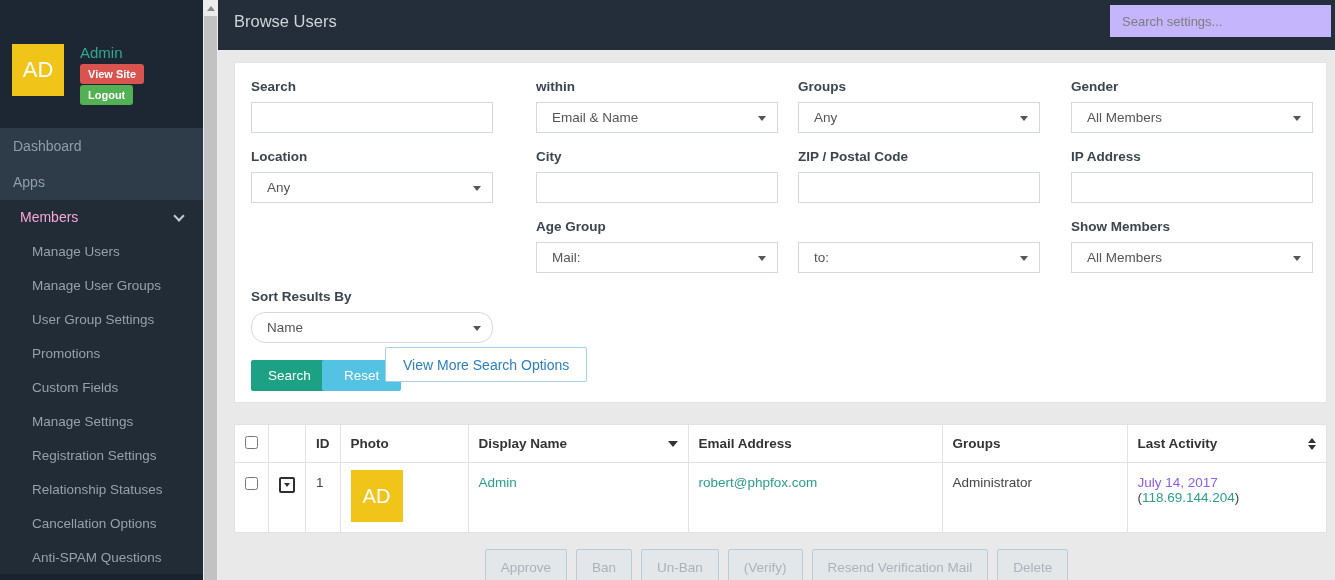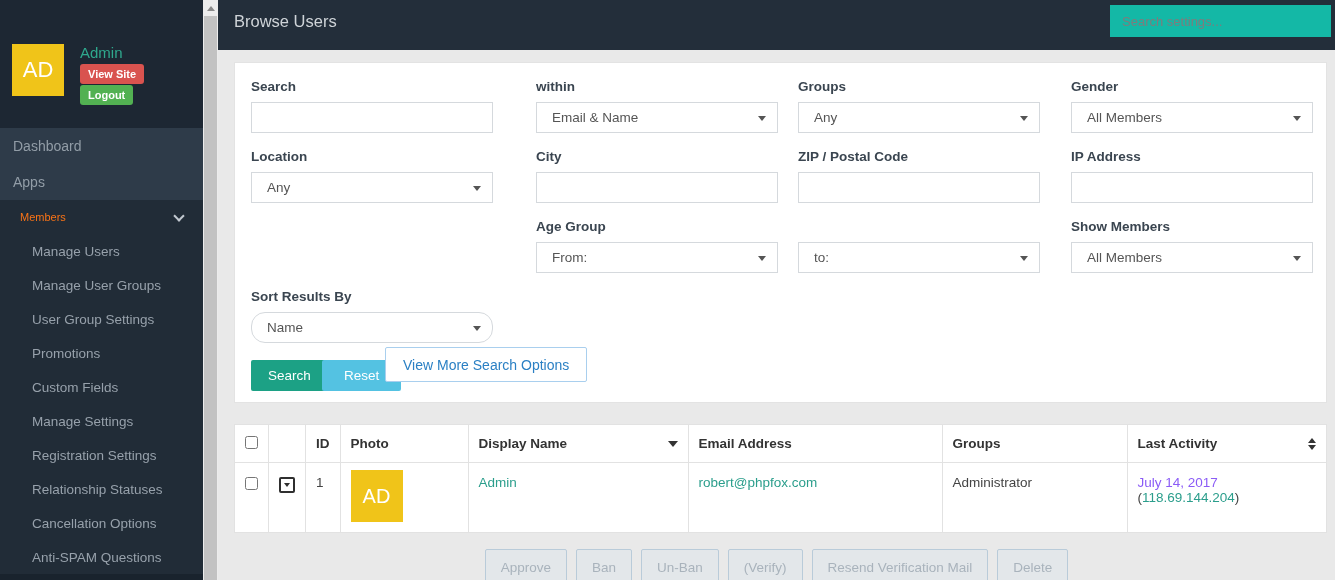--- a/index.html
+++ b/index.html
@@ -13,40 +13,40 @@
             color:#fff; font-size:22px; display:flex; align-items:center; justify-content:center; }
   .side-username { position:absolute; left:80px; top:44px; color:#2fa98e; font-size:15px; }
   .pill-btn { position:absolute; left:80px; height:20px; border-radius:3px; color:#fff;
               font-size:11px; font-weight:bold; display:inline-flex; align-items:center;
               padding:0 8px; cursor:pointer; }
   .view-site { top:64px; background:#d9534f; }
   .logout { top:85px; background:#52b152; }
   .side-section-mid { position:absolute; top:128px; left:0; width:100%; height:72px; background:#2e3b49; }
   .side-item { height:36px; line-height:36px; padding-left:13px; color:#929da7; font-size:14px; cursor:pointer; }
   .members-block { position:absolute; top:200px; left:0; width:100%; background:#212c37; }
-  .members-head { height:35px; line-height:35px; padding-left:20px; color:#f97316; font-size:11px;
+  .members-head { height:35px; line-height:35px; padding-left:20px; color:#f9a8d4; font-size:14px;
                   position:relative; cursor:pointer; }
   .chev { position:absolute; right:20px; top:12px; width:8px; height:8px;
           border-right:2px solid #c2c9d0; border-bottom:2px solid #c2c9d0; transform:rotate(45deg); }
   .sub-item { height:34px; line-height:34px; padding-left:32px; color:#97a1ab; font-size:13.5px; cursor:pointer; }
   .side-bottom-strip { position:absolute; bottom:0; left:0; width:203px; height:6px; background:#19232d; }
 
   
   .vscroll { position:absolute; left:203px; top:0; width:15px; height:580px; background:#ececec; }
   .vscroll-up { position:absolute; top:0; left:0; width:15px; height:16px; display:flex;
                 align-items:center; justify-content:center; cursor:pointer; }
   .vscroll-up .tri-up-sm { width:0; height:0; border-left:4px solid transparent; border-right:4px solid transparent;
                 border-bottom:5px solid #8a8a8a; }
   .vscroll-thumb { position:absolute; top:16px; left:1px; width:13px; height:564px; background:#c2c2c2; cursor:pointer; }
 
   
   .main { position:absolute; left:218px; top:0; width:1117px; height:580px; }
   .main-header { position:absolute; left:0; top:0; width:100%; height:50px; background:#232e3a; }
   .page-title { position:absolute; left:16px; top:0; line-height:42px; color:#cfd4d8; font-size:16.5px; }
-  .settings-search { position:absolute; right:4px; top:5px; width:221px; height:32px; background:#14b8a6;
+  .settings-search { position:absolute; right:4px; top:5px; width:221px; height:32px; background:#c4b5fd;
                      border:none; outline:none; font-size:13px; color:#444; padding:0 12px;
                      font-family:"Liberation Sans", sans-serif; }
   .settings-search::placeholder { color:#7d7d7d; }
 
   
   .filter-panel { position:absolute; left:16px; top:62px; width:1093px; height:341px; background:#fff;
                   border:1px solid #e3e3e3; }
   .f-label { position:absolute; font-size:13.5px; font-weight:bold; color:#3a4550; }
   .f-input { position:absolute; height:31px; width:242px; border:1px solid #d5d9dd; background:#fff;
              font-size:13.5px; color:#444; padding:0 10px; outline:none; font-family:"Liberation Sans", sans-serif; }
@@ -184,21 +184,21 @@
     <input class="f-input c2 r2f" type="text" style="">
 
     <div class="f-label c3 r2l">ZIP / Postal Code</div>
     <input class="f-input c3 r2f" type="text" style="">
 
     <div class="f-label c4 r2l">IP Address</div>
     <input class="f-input c4 r2f" type="text" style="">
 
     <div class="f-label c2 r3l">Age Group</div>
     <div class="f-select c2 r3f">
-      <span>From:</span>
+      <span>Mail:</span>
       <span class="sel-arrow"></span>
     </div>
     <div class="f-select c3 r3f">
       <span>to:</span>
       <span class="sel-arrow"></span>
     </div>
 
     <div class="f-label c4 r3l">Show Members</div>
     <div class="f-select c4 r3f">
       <span>All Members</span>

